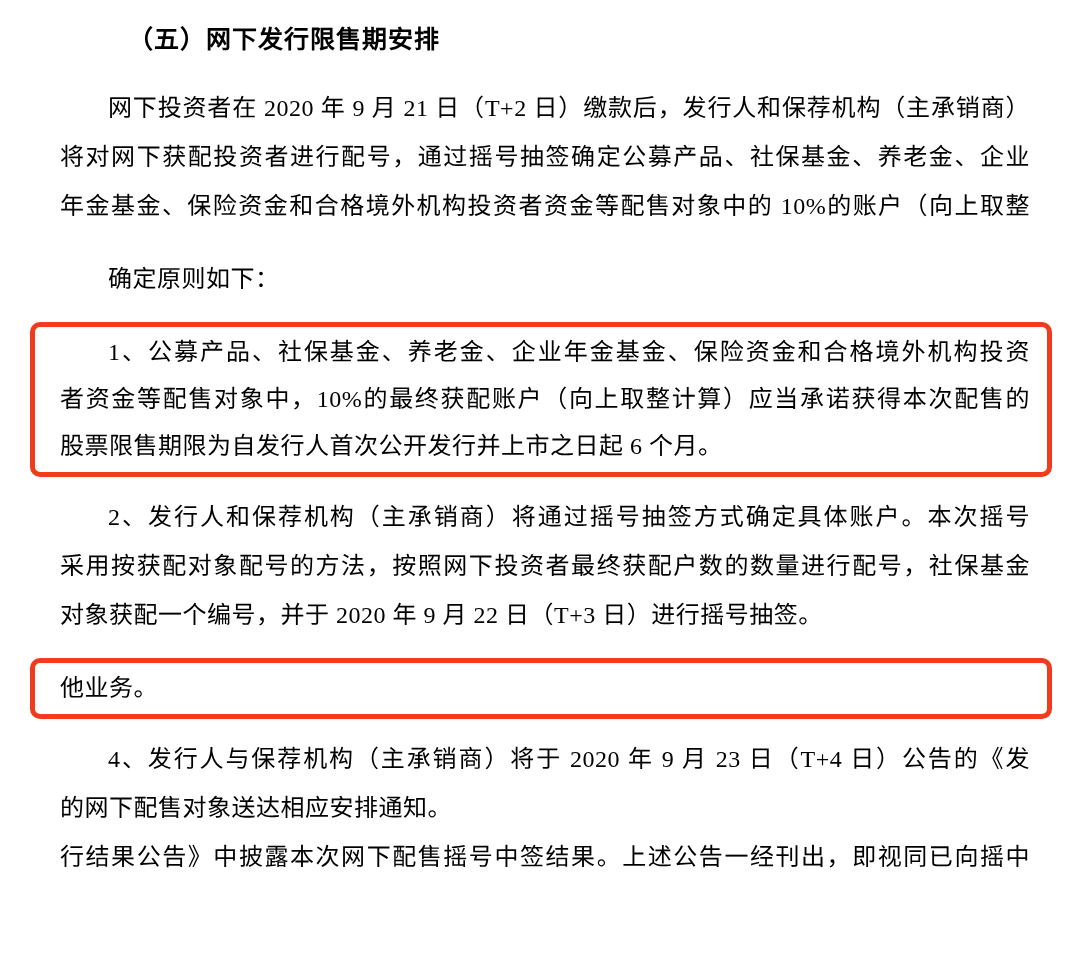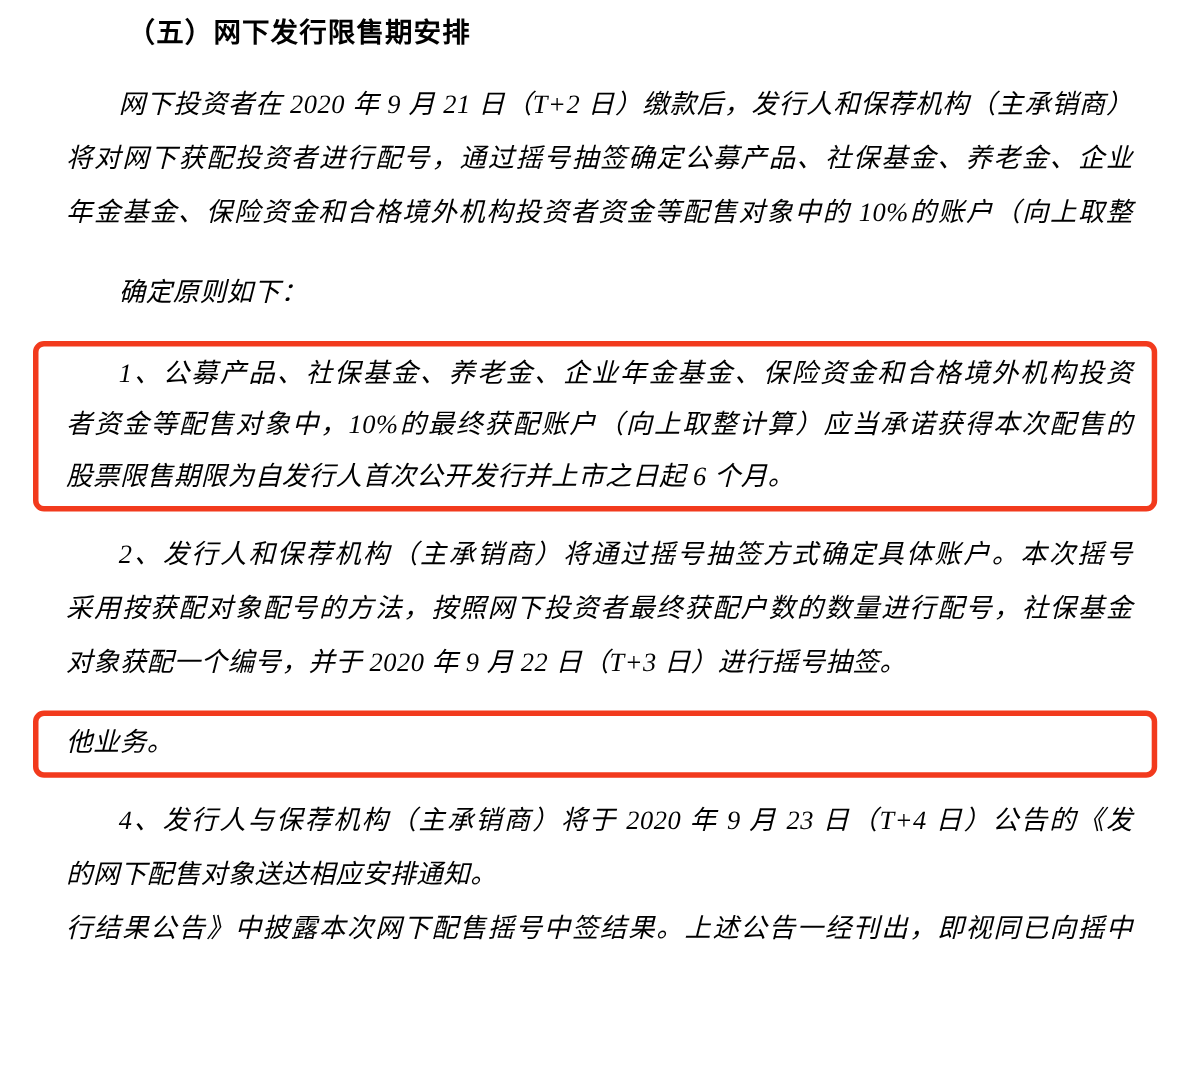--- a/index.html
+++ b/index.html
@@ -12,32 +12,31 @@
     width: 1080px;
     height: 971px;
     box-sizing: border-box;
     background: #ffffff;
     color: #000000;
     padding: 12px 50px 0 60px;
     overflow: hidden;
     font-family: "Liberation Serif", "DejaVu Serif", serif;
   }
   .heading {
-    margin: 0;
+    margin: 12px;
     padding-left: 56px;
-    font-family: Liberation Sans, sans-serif;
+    font-family: Liberation Mono, monospace;
     font-weight: bold;
     font-size: 25px;
     line-height: 36px;
     letter-spacing: 1px;
     color: #000000;
   }
   .body {
     margin-top: 0;
-    font-style: italic;
   }
   .block {
     margin-top: 24px;
   }
   .block .line {
     font-size: 24px;
     line-height: 49px;
     text-align: justify;
     text-justify: inter-character;
     letter-spacing: 0.5px;

